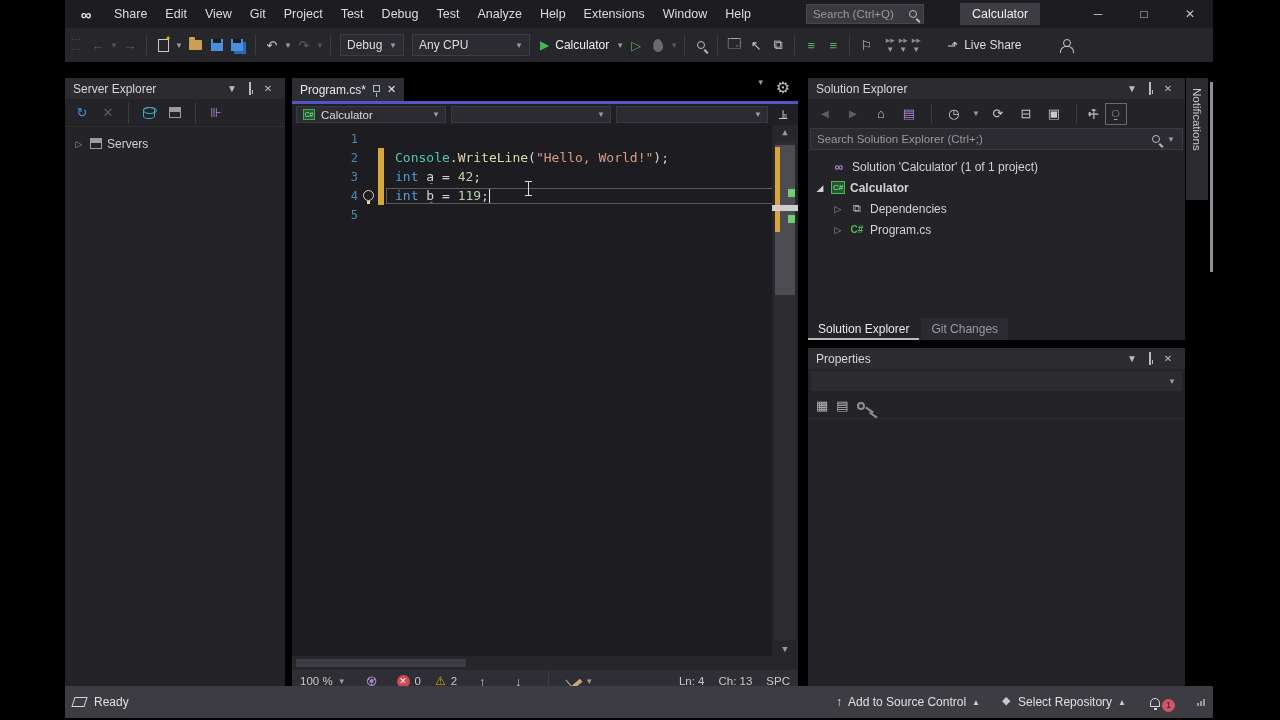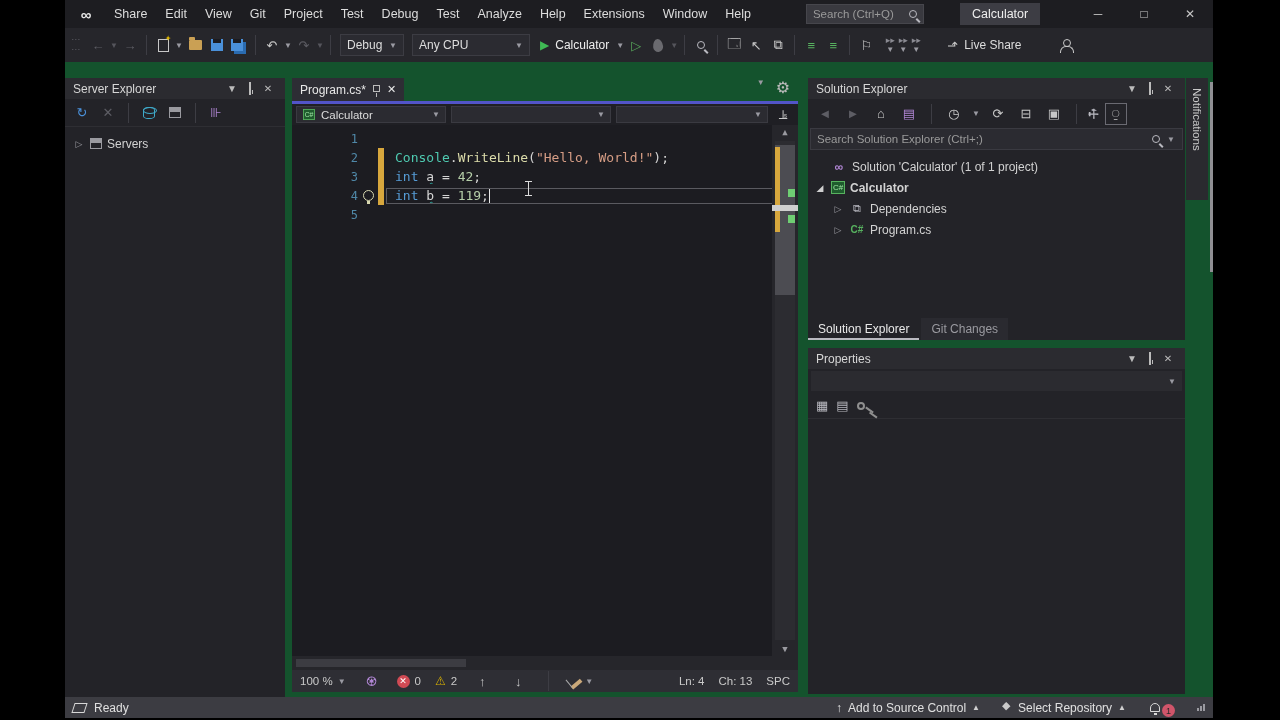--- a/index.html
+++ b/index.html
@@ -29,21 +29,21 @@
   .combo .cchev { margin-left:auto; font-size:8px; color:#9a9aa2; }
   .runbtn { display:flex; align-items:center; gap:6px; color:#eee; padding:0 6px; }
   .play { color:#3fba54; font-size:12px; }
   .play-outline { color:#57a65a; font-size:13px; }
   .flame { width:10px; height:13px; background:#6a6a6f; border-radius:50% 50% 50% 50%/60% 60% 40% 40%; transform:rotate(-6deg); }
   .liveshare { display:flex; align-items:center; gap:6px; color:#ddd; margin-left:26px; }
   .mini-grid { display:flex; align-items:flex-start; gap:3px; margin-left:8px; color:#8a8a92; font-size:9px; }
   .mini-grid .col { display:flex; flex-direction:column; align-items:center; line-height:9px; }
 
   
-  .main { position:absolute; top:62px; left:0; right:0; bottom:20px; background:#14532d; }
+  .main { position:absolute; top:62px; left:0; right:0; bottom:20px; background:#000000; }
   .panel { position:absolute; background:#232328; }
   .ptitle { height:21px; display:flex; align-items:center; padding:0 8px; color:#d6d6d6; font-size:12px; background:#2b2b30; }
   .ptitle .sp { flex:1; }
   .ptitle .tico { width:18px; text-align:center; color:#bbb; font-size:10px; }
 
   
   .se-tools { height:28px; display:flex; align-items:center; padding:0 6px; gap:4px; border-bottom:1px solid #2e2e33; }
   .cyl { width:12px; height:12px; border:1px solid #3fa9c9; border-radius:5px/3px; position:relative; }
   .cyl::before { content:""; position:absolute; left:-1px; top:-1px; width:12px; height:5px; border:1px solid #3fa9c9; border-radius:50%; }
   .server-ico { width:12px; height:11px; border:1px solid #9a9aa0; box-shadow:0 3px 0 -1px #9a9aa0 inset, 0 6px 0 -2px #9a9aa0 inset; }
@@ -113,21 +113,21 @@
   .prop-combo .cchev { margin-left:auto; font-size:8px; color:#9a9aa2; padding-right:6px; }
   .prop-tools { height:26px; display:flex; align-items:center; gap:8px; padding:0 8px; color:#b9b9c0; font-size:13px; border-bottom:1px solid #2e2e33; }
   .key-ico { width:8px; height:8px; border:2px solid #8f8f8f; border-radius:50%; position:relative; }
   .key-ico::after { content:""; position:absolute; left:6px; top:5px; width:9px; height:2px; background:#8f8f8f; transform:rotate(35deg); box-shadow:6px 2px 0 -0px #8f8f8f; }
 
   
   .notif-tab { position:absolute; background:#2a2a2f; writing-mode:vertical-rl; display:flex; align-items:center; justify-content:flex-start; color:#c9c9c9; font-size:11.5px; padding-top:10px; }
   .edge-strip { position:absolute; width:3px; background:#8f8f94; }
 
   
-  .statusbar { position:absolute; left:0; right:0; bottom:0; height:21px; background:#3c3c42; display:flex; align-items:center; font-size:12px; color:#e0e0e0; padding:0 8px; }
+  .statusbar { position:absolute; left:0; right:0; bottom:0; height:32px; background:#3c3c42; display:flex; align-items:center; font-size:12px; color:#e0e0e0; padding:0 8px; }
   .para-ico { width:13px; height:10px; border:1px solid #d8d8d8; transform:skewX(-18deg); margin-right:8px; }
   .sb-right { margin-left:auto; display:flex; align-items:center; gap:8px; }
   .sb-item { display:flex; align-items:center; gap:6px; }
   .upchev { font-size:8px; color:#cfcfcf; }
   .bell { width:10px; height:9px; border:1px solid #d8d8d8; border-radius:5px 5px 0 0; position:relative; margin-right:2px; }
   .bell::after { content:""; position:absolute; left:3px; top:9px; width:3px; height:2px; background:#d8d8d8; }
   .badge { min-width:13px; height:13px; background:#d0556a; border-radius:50%; color:#2a2a2a; font-size:9px; display:flex; align-items:center; justify-content:center; margin-left:-6px; margin-top:6px; }
   .signal { display:flex; align-items:flex-end; gap:1px; margin-left:14px; }
   .signal i { width:2px; background:#9a9aa0; display:block; }
 

